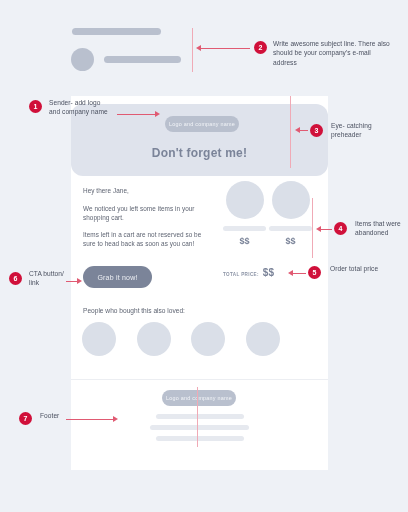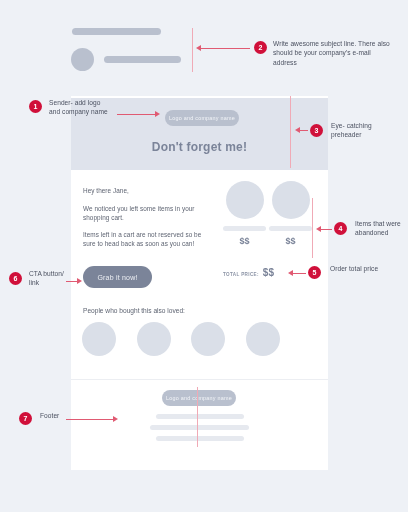--- a/index.html
+++ b/index.html
@@ -43,24 +43,25 @@
   
   #email-panel {
     left: 71px;
     top: 96px;
     width: 257px;
     height: 374px;
     background: #ffffff;
     box-shadow: 0 0 0 0 rgba(0,0,0,0);
   }
   #email-header {
-    left: 0; top: 2px;
+    left: 0; top: 8px;
     width: 257px;
     height: 72px;
     background: #dfe3ec;
+    border-radius: 12px;
   }
   .logo-pill {
     background: #b9c0ce;
     border-radius: 11px;
     color: #f2f4f8;
     font-size: 5.4px;
     letter-spacing: .25px;
     display: flex;
     align-items: center;
     justify-content: center;

